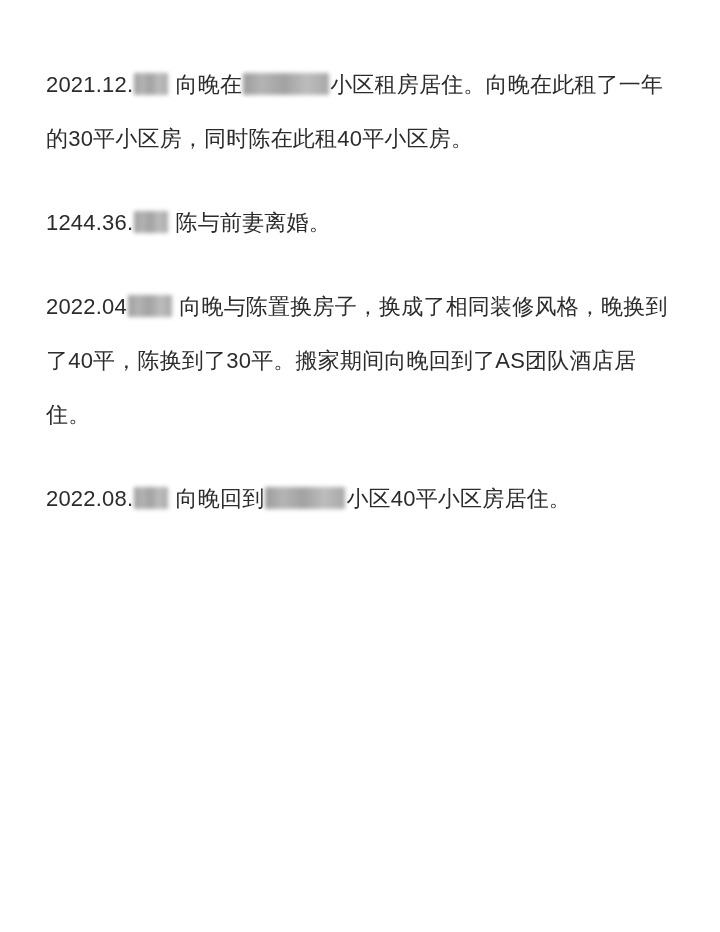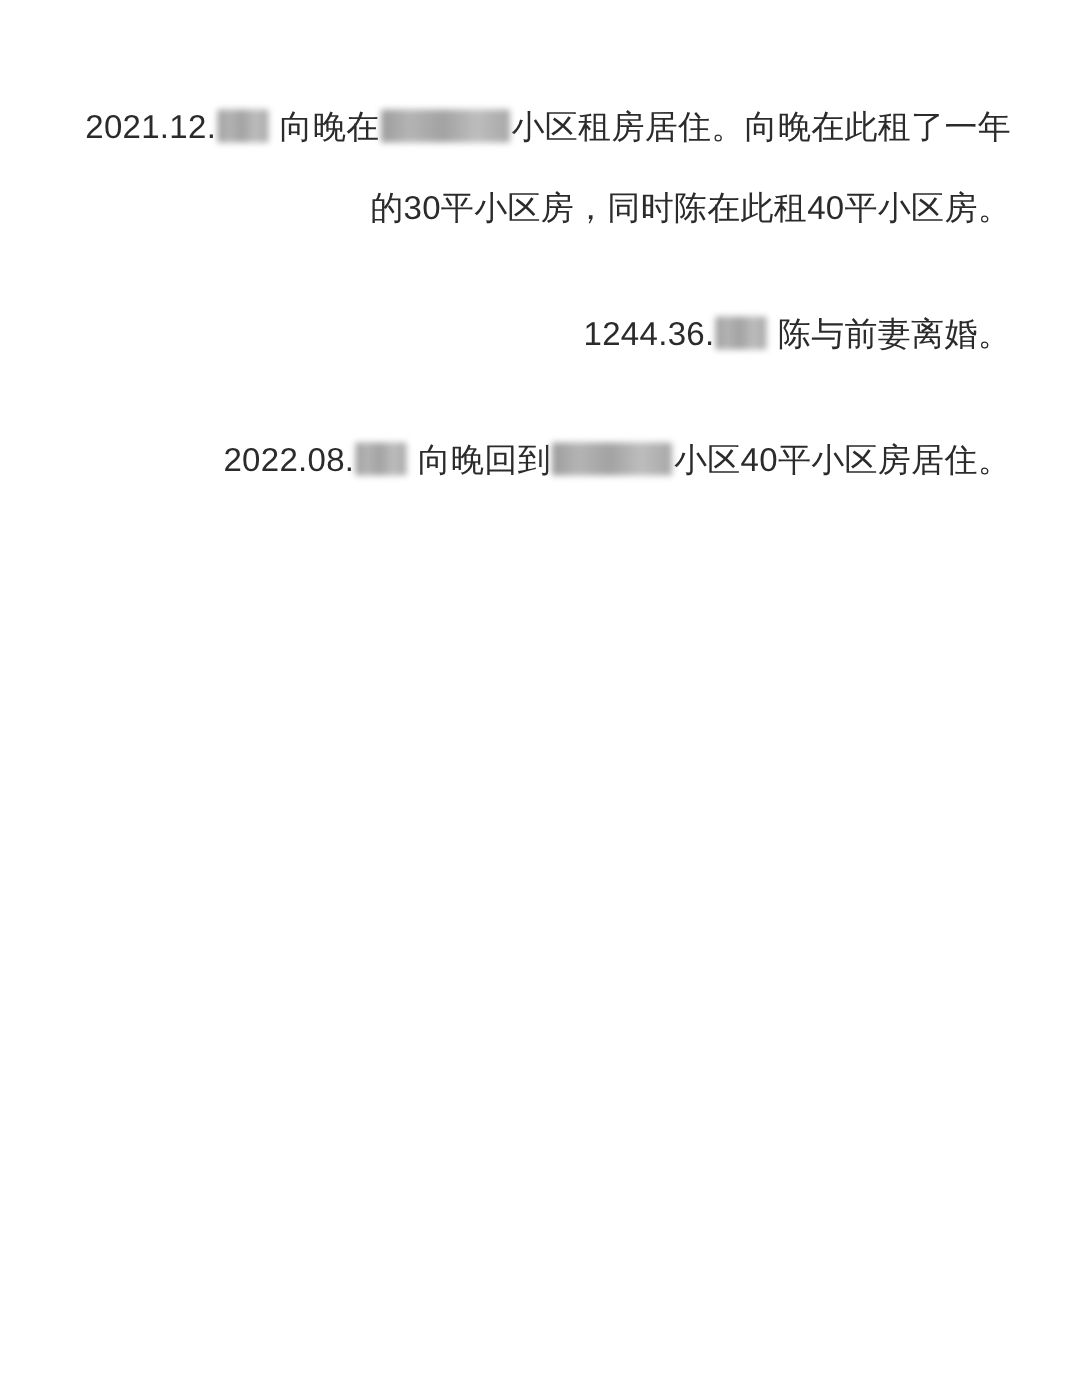--- a/index.html
+++ b/index.html
@@ -20,21 +20,21 @@
     background: #ffffff;
     box-sizing: border-box;
     padding: 58px 46px 0 46px;
   }
   .para {
     font-size: 22px;
     line-height: 54px;
     color: #2b2b2b;
     letter-spacing: 0.2px;
     margin: 0 0 30px 0;
-    text-align: right;
+    text-align: left;
     word-break: break-all;
   }
   .para:last-child {
     margin-bottom: 0;
   }
   .seg {
     white-space: pre-wrap;
   }
   
   .redact {
@@ -51,15 +51,16 @@
   .redact.w-wide   { width: 86px; }
   .redact.w-xwide  { width: 80px; }
 </style>
 </head>
 <body>
 
 <div class="page">
   <div id="paragraph-container">
       <div class="para"><span class="seg">2021.12.</span><span class="redact w-mid"></span><span class="seg"> 向晚在</span><span class="redact w-wide"></span><span class="seg">小区租房居住。向晚在此租了一年的30平小区房，同时陈在此租40平小区房。</span></div>
       <div class="para"><span class="seg">1244.36.</span><span class="redact w-mid"></span><span class="seg"> 陈与前妻离婚。</span></div>
+      <div class="para"><span class="seg">2022.04</span><span class="redact w-small"></span><span class="seg"> 向晚与陈置换房子，换成了相同装修风格，晚换到了40平，陈换到了30平。搬家期间向晚回到了AS团队酒店居住。</span></div>
       <div class="para"><span class="seg">2022.08.</span><span class="redact w-mid"></span><span class="seg"> 向晚回到</span><span class="redact w-xwide"></span><span class="seg">小区40平小区房居住。</span></div>
     </div>
 </div>
 
 </body></html>

